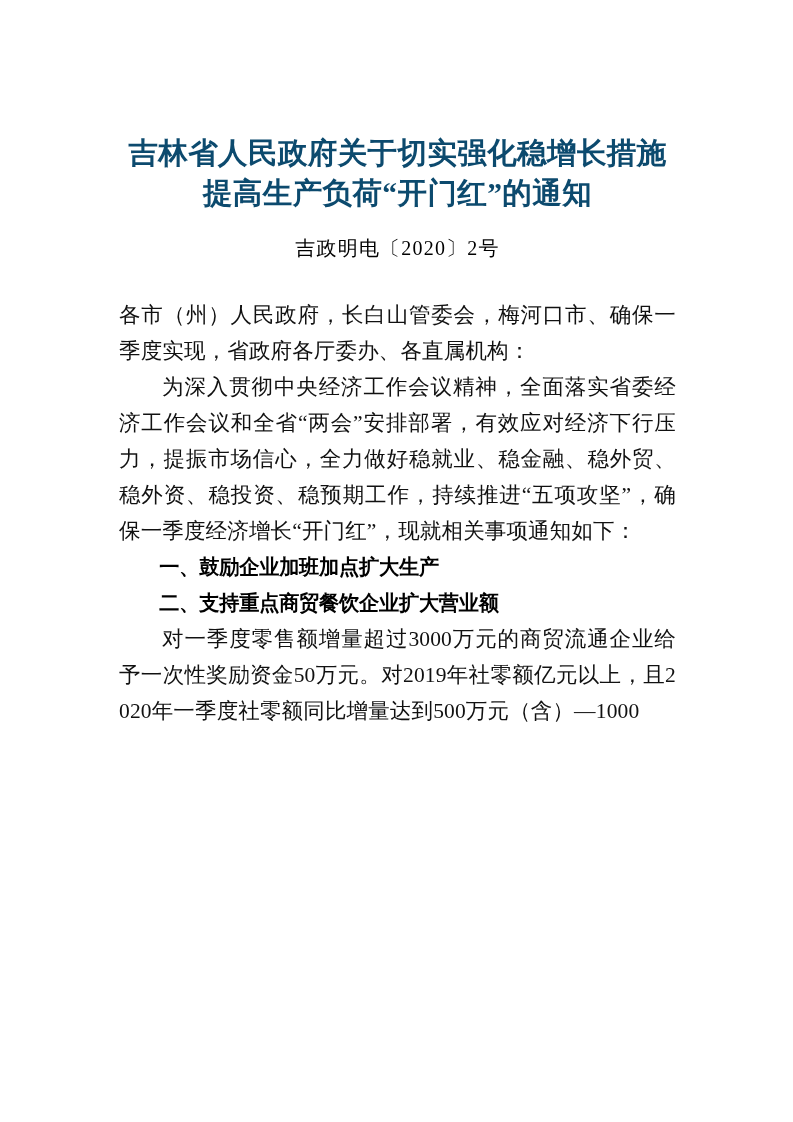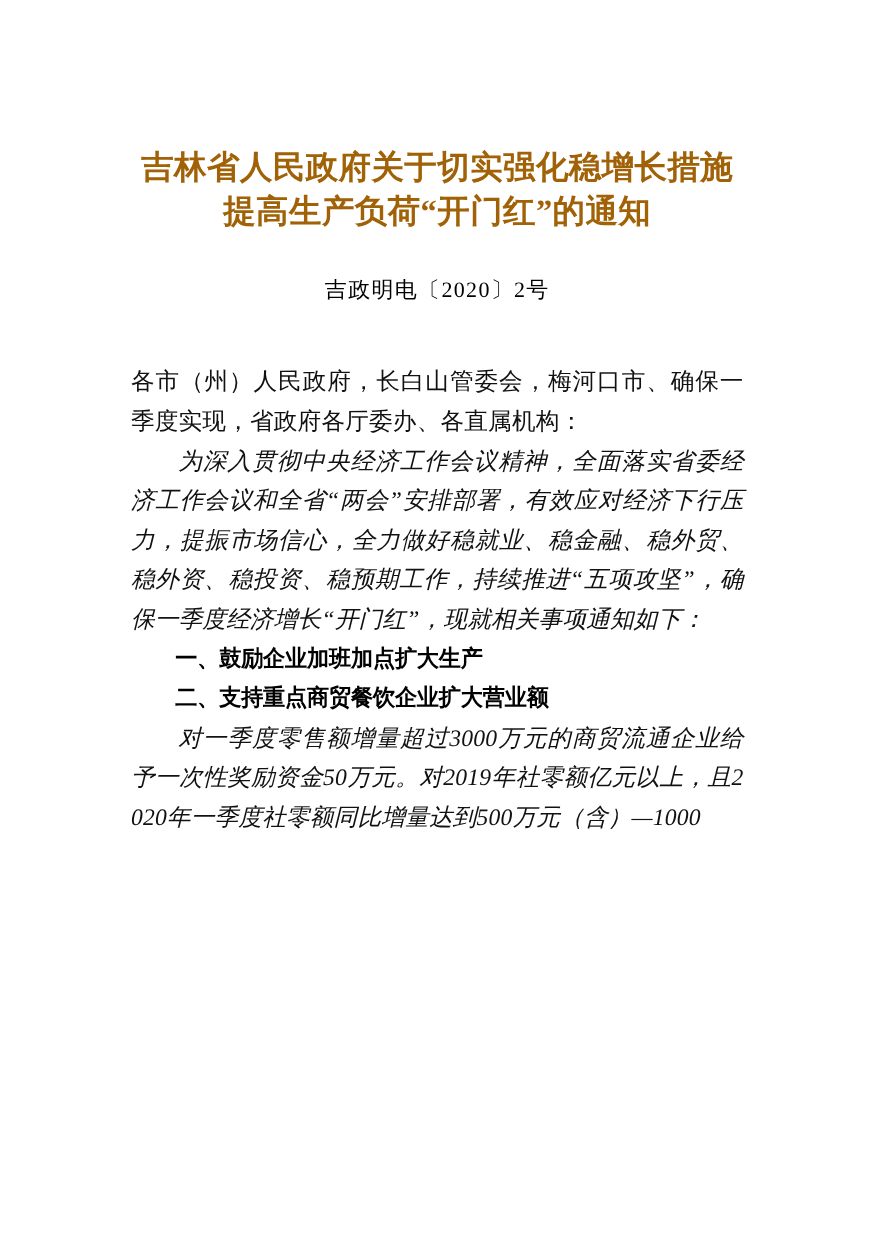--- a/index.html
+++ b/index.html
@@ -29,29 +29,29 @@
   
   .doc-title {
     margin: 0;
     padding-top: 133px;
     text-align: center;
     font-family: "Liberation Serif", "DejaVu Serif", serif;
     font-weight: bold;
     font-size: 29.5px;
     line-height: 40px;
     letter-spacing: 0.4px;
-    color: #a16207;
+    color: #0c4a6e;
   }
   .doc-title .tline {
     display: block;
     white-space: nowrap;
   }
 
   .doc-number {
-    margin: 16px;
+    margin: 0;
     padding-top: 20px;
     text-align: center;
     font-family: "Liberation Serif", "DejaVu Serif", serif;
     font-size: 20px;
     line-height: 30px;
     letter-spacing: 1.2px;
     color: #000000;
   }
 
   
@@ -66,21 +66,20 @@
     line-height: 36px;
     color: #111111;
     text-align: justify;
     text-justify: inter-character;
     letter-spacing: 0.15px;
     word-break: break-all;
   }
 
   p.para.indent {
     text-indent: 2em;
-    font-style: italic;
   }
 
   
   h2.section-heading {
     margin: 0;
     font-family: "Liberation Sans", "DejaVu Sans", sans-serif;
     font-weight: bold;
     font-size: 21px;
     line-height: 36px;
     color: #000000;

